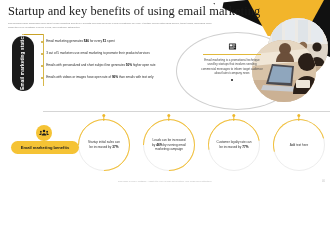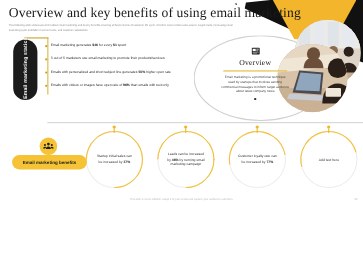--- a/index.html
+++ b/index.html
@@ -235,21 +235,21 @@
     </g>
     <g fill="#2a1f18">
       <circle cx="55" cy="22" r="9"></circle>
       <path d="M41 54c0-11 6-18 14-18s14 7 14 18z"></path>
     </g>
     <rect x="44" y="40" width="14" height="8" rx="1" fill="#efe7da"></rect>
   </svg>
 </div>
 
 <div class="header">
-  <div class="page-title">Overview and key benefits of using email marketing</div>
+  <div class="page-title">Startup and key benefits of using email marketing</div>
   <div class="page-sub">This following slide showcases brief about email marketing and its key benefits covering all funnel levels of customer life cycle. It further covers initial sales source, target leads, increasing email marketing cycle profitable revenue levels, and customer satisfaction.</div>
 </div>
 
 <div class="stat-pill">
   <span>Email marketing statics</span>
 </div>
 <div class="pill-connector"></div>
 <div class="pill-vline"></div>
 
 <div class="bullets">
@@ -283,21 +283,20 @@
 <div class="overview-box">
   <svg class="ov-icon" viewBox="0 0 24 24">
     <rect x="2.5" y="4" width="19" height="16" rx="1.5" fill="#1f1f1f"></rect>
     <rect x="4.5" y="6.2" width="7.5" height="5.5" fill="#ffffff"></rect>
     <rect x="13.2" y="6.2" width="6.3" height="1.2" fill="#ffffff"></rect>
     <rect x="13.2" y="8.4" width="6.3" height="1.2" fill="#ffffff"></rect>
     <rect x="13.2" y="10.6" width="4.5" height="1.2" fill="#ffffff"></rect>
     <rect x="4.5" y="13.6" width="15" height="1.2" fill="#ffffff"></rect>
     <rect x="4.5" y="16" width="11" height="1.2" fill="#ffffff"></rect>
   </svg>
-  <div class="ov-title">Overview</div>
   <div class="ov-rule"></div>
   <div class="ov-body">Email marketing is a promotional technique used by startups that involves sending commercial messages to inform target audience about latest company news</div>
   <div class="ov-dot"></div>
 </div>
 
 <div class="bottom-hline"></div>
 
 <div class="badge-icon">
   <svg viewBox="0 0 24 24">
     <circle cx="12" cy="7" r="3" fill="#1d1d1d"></circle>

